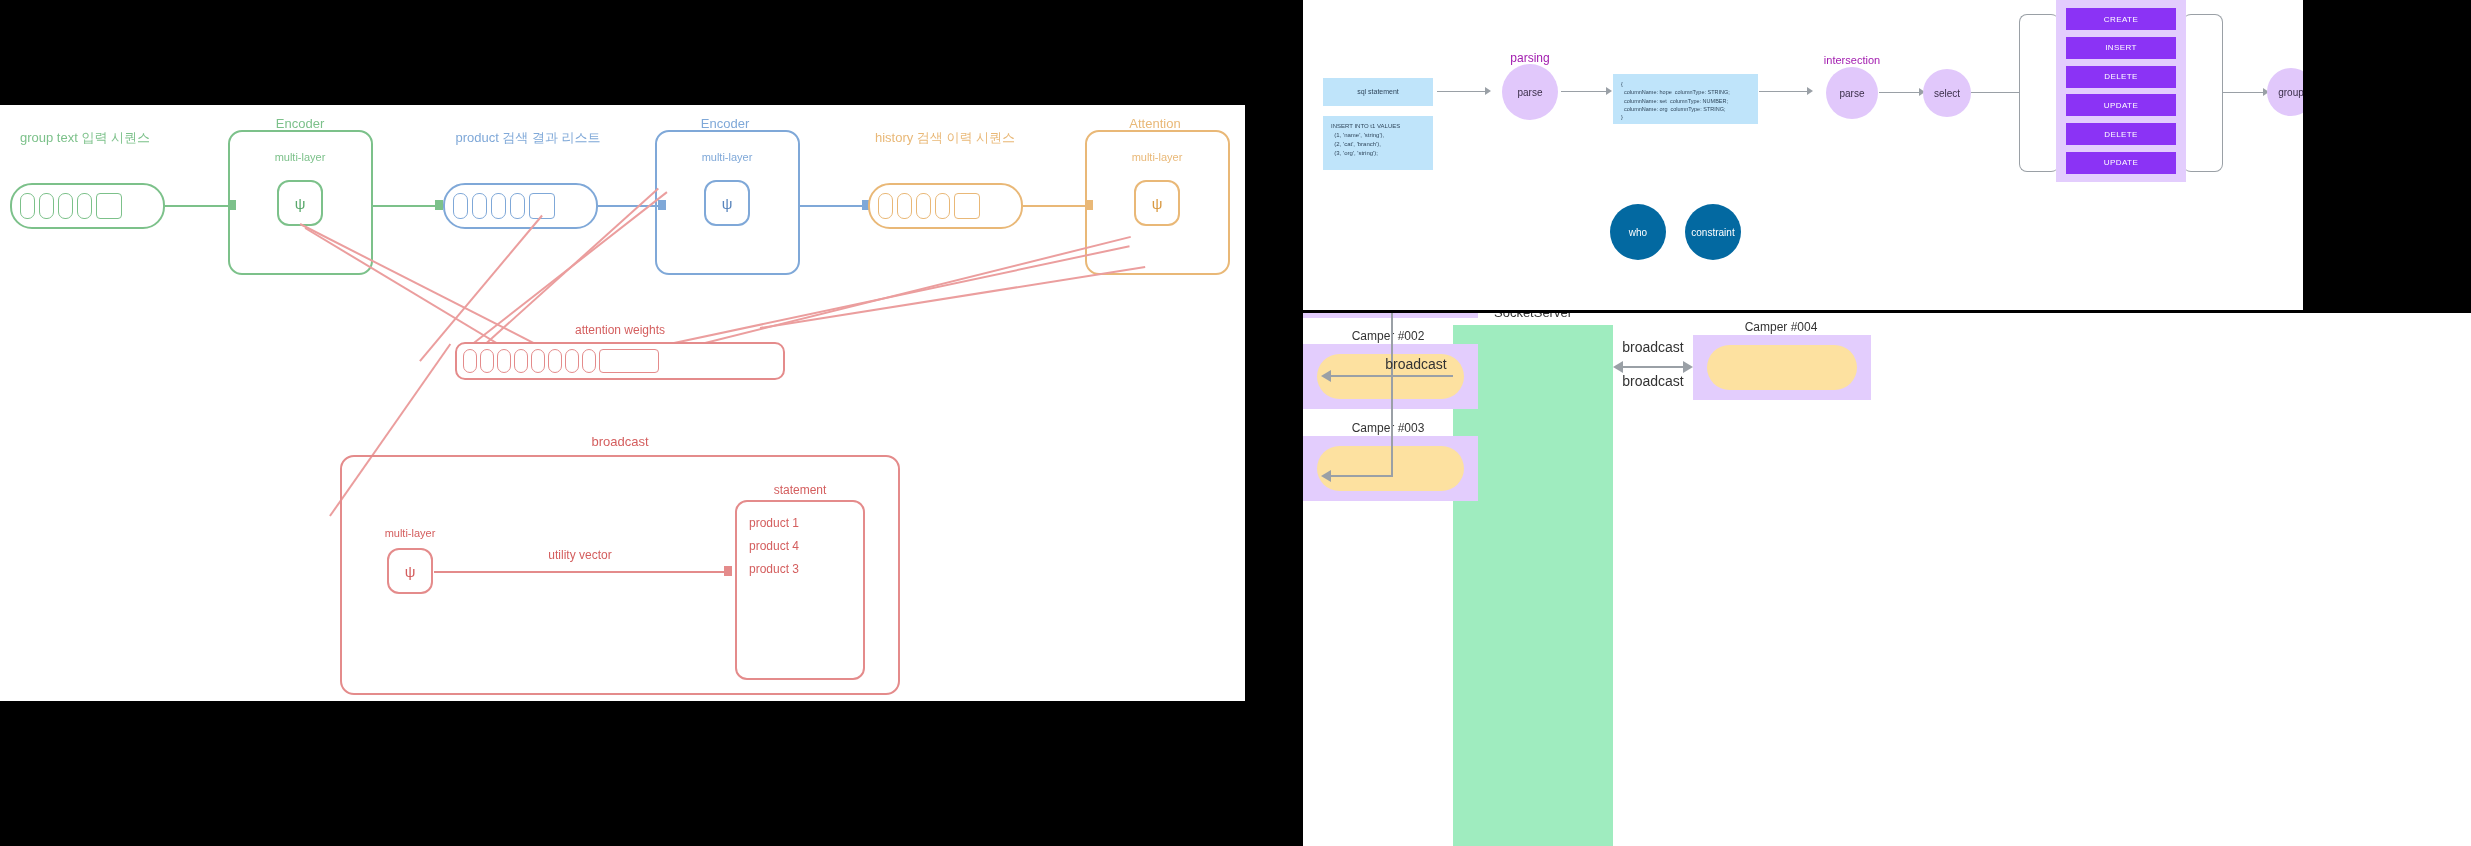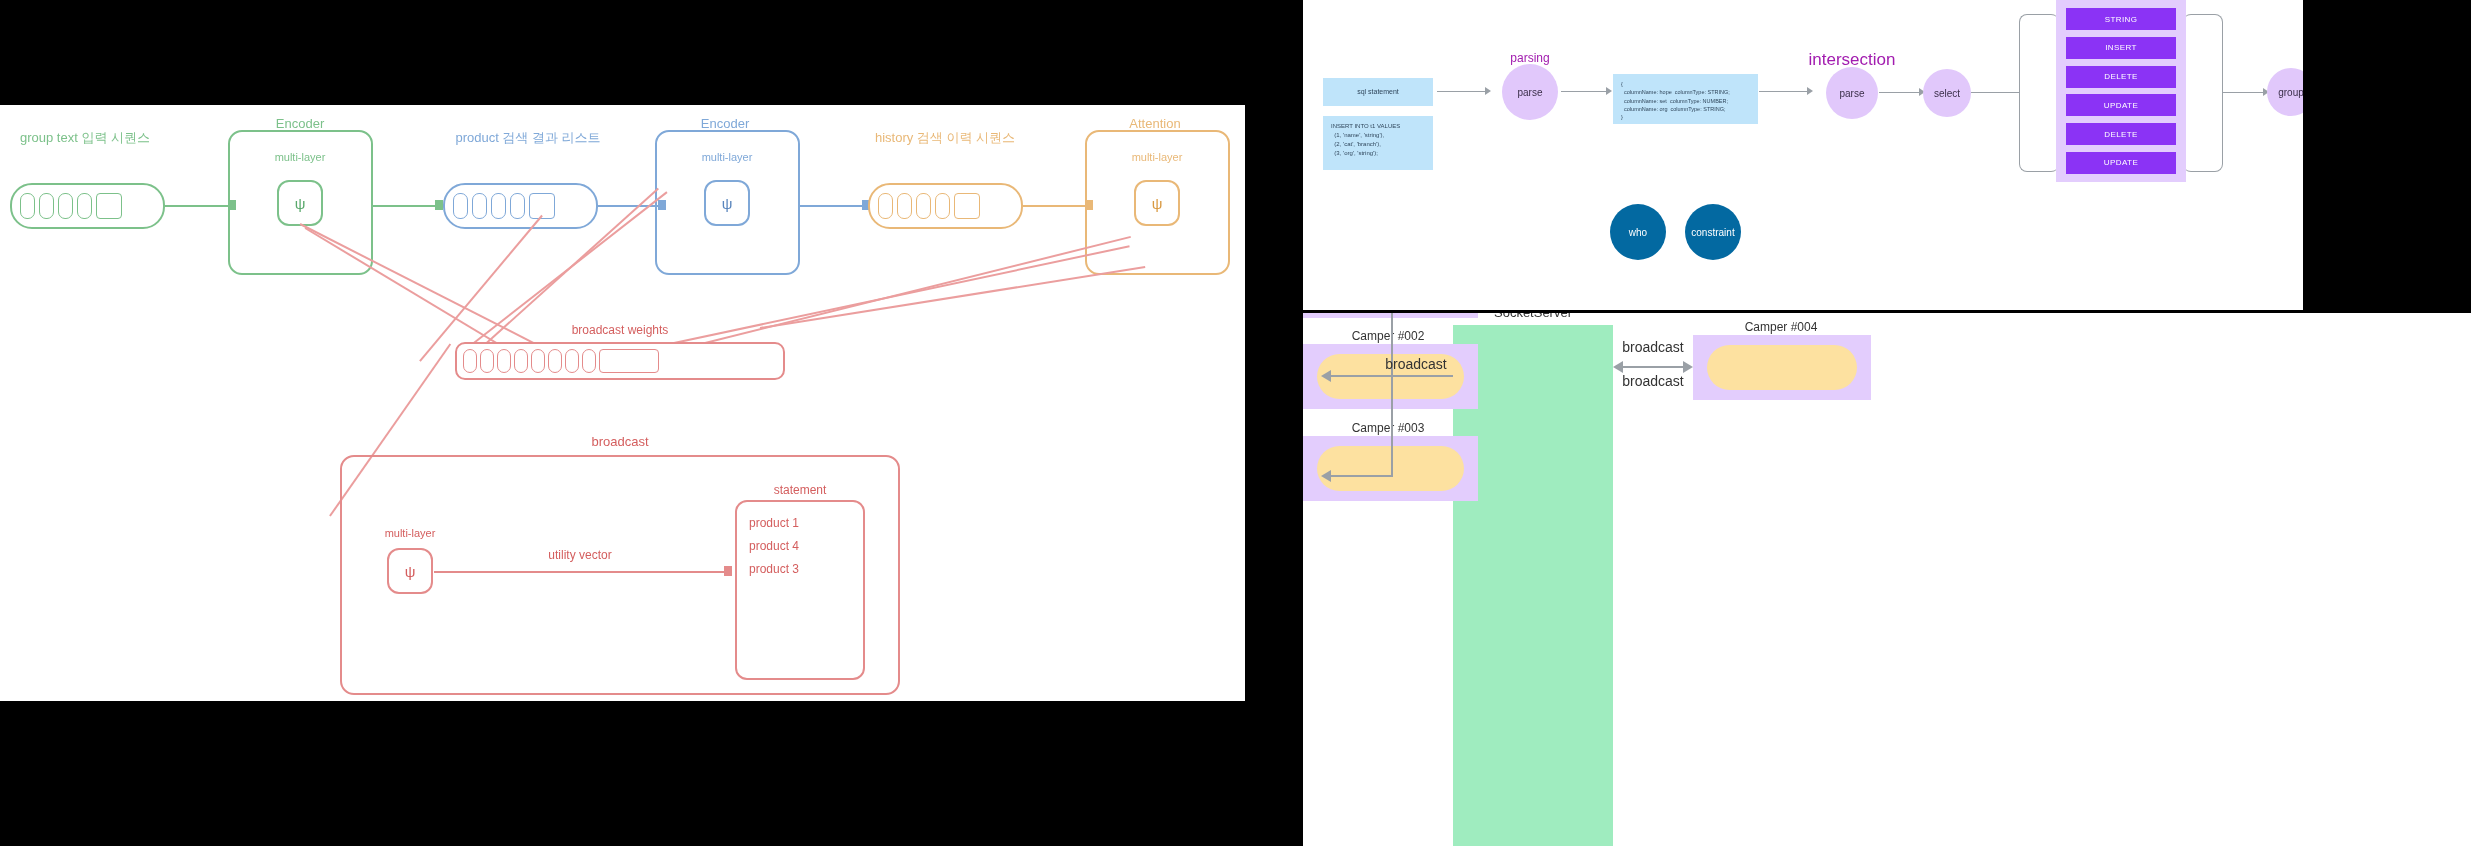--- a/index.html
+++ b/index.html
@@ -321,21 +321,21 @@
     <div class="ray" style="left:300px; top:118px; width:270px; transform: rotate(27deg);"></div>
     <div class="ray" style="left:305px; top:122px; width:250px; transform: rotate(31deg);"></div>
     <div class="ray" style="left:470px; top:240px; width:250px; transform: rotate(-38deg);"></div>
     <div class="ray" style="left:480px; top:243px; width:240px; transform: rotate(-42deg);"></div>
     <div class="ray" style="left:660px; top:240px; width:480px; transform: rotate(-12deg);"></div>
     <div class="ray" style="left:665px; top:247px; width:480px; transform: rotate(-14deg);"></div>
     <div class="ray" style="left:760px; top:222px; width:390px; transform: rotate(-9deg);"></div>
     <div class="ray" style="left:420px; top:255px; width:190px; transform: rotate(-50deg);"></div>
     <div class="ray" style="left:330px; top:410px; width:210px; transform: rotate(-55deg);"></div>
 
-    <div class="lbl" style="left:620px; top:225px; color:#d45e5e; font-size:12px;">broadcast weights</div>
+    <div class="lbl" style="left:620px; top:225px; color:#d45e5e; font-size:12px;">attention weights</div>
 
     <div class="red-seq" style="left:455px; top:237px; width:330px; height:38px;">
       <div class="c"></div>
       <div class="c"></div>
       <div class="c"></div>
       <div class="c"></div>
       <div class="c"></div>
       <div class="c"></div>
       <div class="c"></div>
       <div class="c"></div>
@@ -379,36 +379,36 @@
 
     <div class="blue-box" style="left:310px; top:74px; width:145px; height:50px; font-size:5.5px;">{
   columnName: hope  columnType: STRING;
   columnName: set  columnType: NUMBER;
   columnName: org  columnType: STRING;
 }</div>
 
     <div class="thin-line" style="left:456px; top:91px; width:48px; height:1.4px;"></div>
     <div class="thin-arrow" style="left:504px; top:87px;"></div>
 
-    <div class="lbl" style="left:549px; top:60px; font-size:17px;">intersection</div>
+    <div class="lbl" style="left:549px; top:60px; font-size:11px;">intersection</div>
     <div class="node-ellipse n-light" style="left:549px; top:93px; width:52px; height:52px;">parse</div>
 
     <div class="thin-line" style="left:576px; top:92px; width:40px; height:1.4px;"></div>
     <div class="thin-arrow" style="left:616px; top:88px;"></div>
 
     <div class="node-ellipse n-light" style="left:644px; top:93px; width:48px; height:48px;">select</div>
 
     <div class="thin-line" style="left:668px; top:92px; width:48px; height:1.4px;"></div>
 
     <div class="bracket" style="left:716px; top:14px; width:40px; height:158px; border-right:none;"></div>
 
     <div class="bracket" style="left:880px; top:14px; width:40px; height:158px; border-left:none;"></div>
 
     <div class="stack-wrap" style="left:753px; top:0px; width:130px; height:182px;">
-      <div class="stack-item">STRING</div>
+      <div class="stack-item">CREATE</div>
       <div class="stack-item">INSERT</div>
       <div class="stack-item">DELETE</div>
       <div class="stack-item">UPDATE</div>
       <div class="stack-item">DELETE</div>
       <div class="stack-item">UPDATE</div>
     </div>
 
     <div class="thin-line" style="left:920px; top:92px; width:40px; height:1.4px;"></div>
     <div class="thin-arrow" style="left:960px; top:88px;"></div>
 

